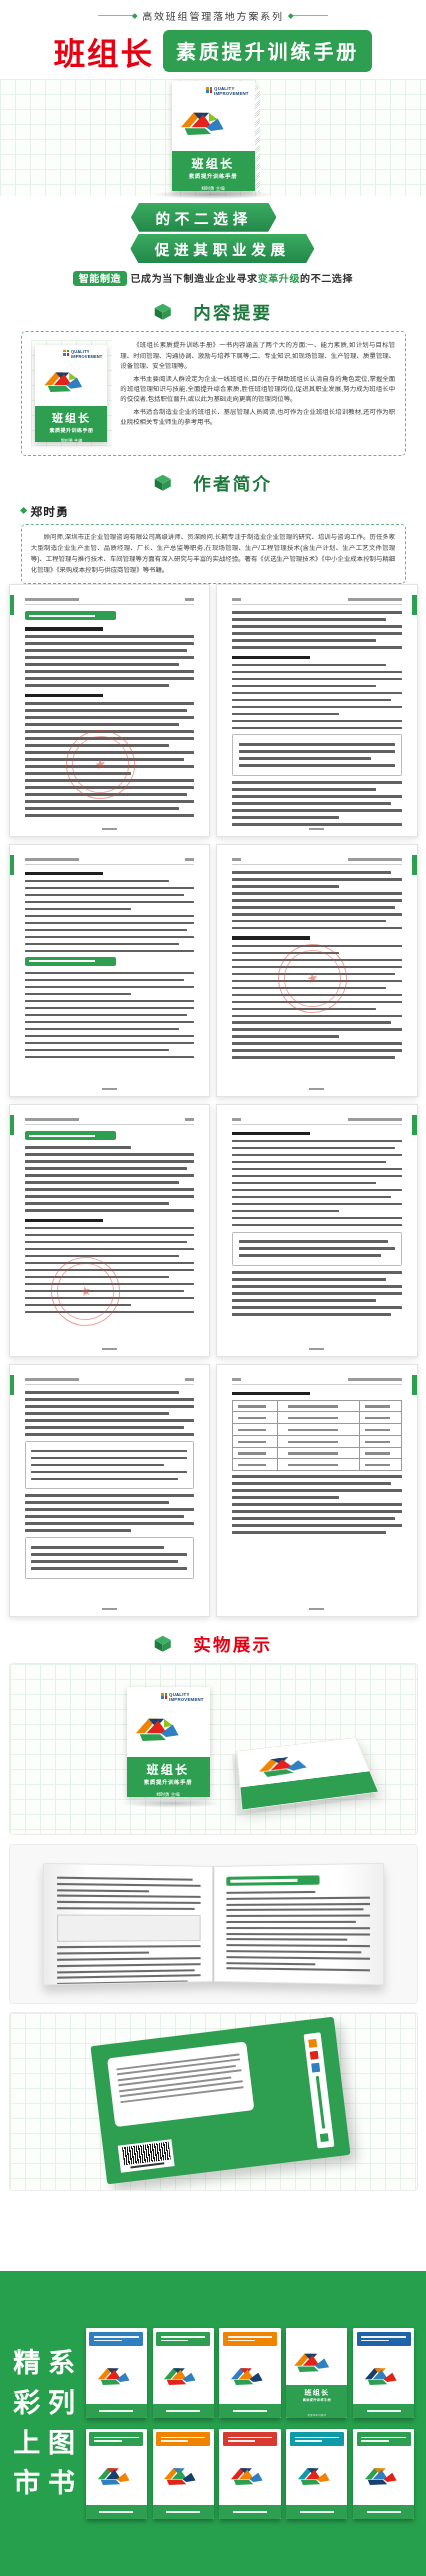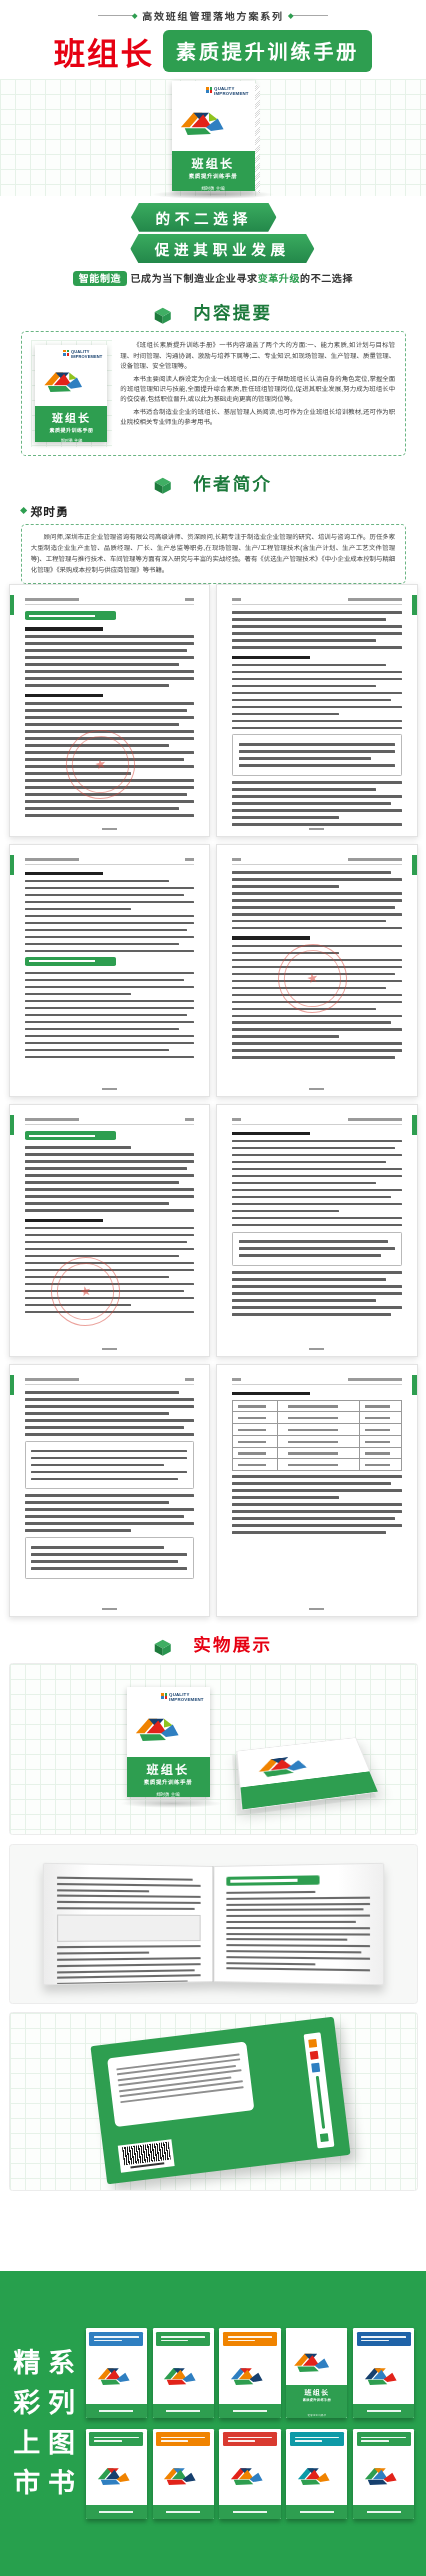--- a/index.html
+++ b/index.html
@@ -4,21 +4,21 @@
 <title>班组长素质提升训练手册 — 商品详情长图</title>
 <style>
 *{margin:0;padding:0;box-sizing:border-box}
 html,body{background:#fff}
 body{font-family:"Liberation Sans","DejaVu Sans",sans-serif;color:#333}
 .canvas{position:relative;width:426px;height:2576px;margin:0 auto;background:#fff;overflow:hidden}
 .grid-bg{background-image:linear-gradient(#e6f2e8 0.6px,transparent 0.6px),linear-gradient(90deg,#e6f2e8 0.6px,transparent 0.6px);background-size:15px 15px;background-color:#fcfefc}
 
 
 .series-banner{display:flex;align-items:center;justify-content:center;gap:7px;padding-top:8.2px}
-.series-banner .txt{font-size:10px;font-weight:700;color:#3c3c3c;letter-spacing:1.8px}
+.series-banner .txt{font-size:10px;font-weight:400;color:#3c3c3c;letter-spacing:1.8px}
 .dash{width:37px;height:0.6px;background:#a8a8a8;position:relative}
 .dash::after{content:"";position:absolute;top:-1.5px;width:3.5px;height:3.5px;background:#2e9e50;transform:rotate(45deg)}
 .dash.left::after{right:-1.8px}
 .dash.right::after{left:-1.8px}
 
 
 .title-row{display:flex;align-items:center;justify-content:center;gap:9.3px;margin-top:4.7px}
 .title-main{color:#e60012;font-size:31.5px;font-weight:900;letter-spacing:1.8px}
 .title-sub{background:#2e9e50;color:#fff;font-size:20px;font-weight:800;letter-spacing:2.9px;padding:6.4px 13px;border-radius:5.8px}
 
@@ -52,21 +52,21 @@
 .ribbon{background:linear-gradient(180deg,#3aab5f,#23884a);color:#fff;font-size:14.6px;font-weight:900;letter-spacing:4.7px;padding:4.1px 24.5px;clip-path:polygon(8.2px 0,calc(100% - 8.2px) 0,100% 50%,calc(100% - 8.2px) 100%,8.2px 100%,0 50%)}
 .ribbon.r1{transform:translateX(-9.3px)}
 .ribbon.r2{transform:translateX(9.3px);margin-top:2.3px}
 
 
 .tagline{margin-top:7px;text-align:center;font-size:10px;color:#333;font-weight:600;letter-spacing:0.6px}
 .tag-pill{background:#2e9e50;color:#fff;padding:1.8px 5.8px;border-radius:3.5px;margin-right:3.5px;font-weight:800}
 .tag-accent{color:#2e9e50;font-weight:900}
 
 
-.sec-head{display:flex;align-items:flex-end;justify-content:center;gap:22px;margin:14px 0 7px}
+.sec-head{display:flex;align-items:center;justify-content:center;gap:22px;margin:14px 0 7px}
 .sec-icon{width:17.5px;height:17.5px;flex:0 0 auto}
 .sec-title{font-size:17.5px;font-weight:900;color:#1d7a3c;letter-spacing:2.3px}
 .sec-title.red{color:#e60012}
 
 
 .summary-box{width:385px;margin:0 auto;border:0.6px dashed #6ab583;border-radius:4.7px;background:#fff;padding:8.2px 9.3px;display:flex;gap:8.2px;align-items:flex-start}
 .thumb-wrap{flex:0 0 auto;padding:4.7px}
 .summary-text{flex:1;font-size:6.4px;line-height:1.58;color:#404040;text-align:justify}
 .summary-text p{text-indent:2em;margin-bottom:2.9px}
 .keywords{width:385px;margin:7px auto 0;background:#2e9e50;border-radius:4.7px;color:#fff;text-align:center;font-size:7.6px;letter-spacing:0.6px;padding:5.3px 0;line-height:1.75;font-weight:600}

